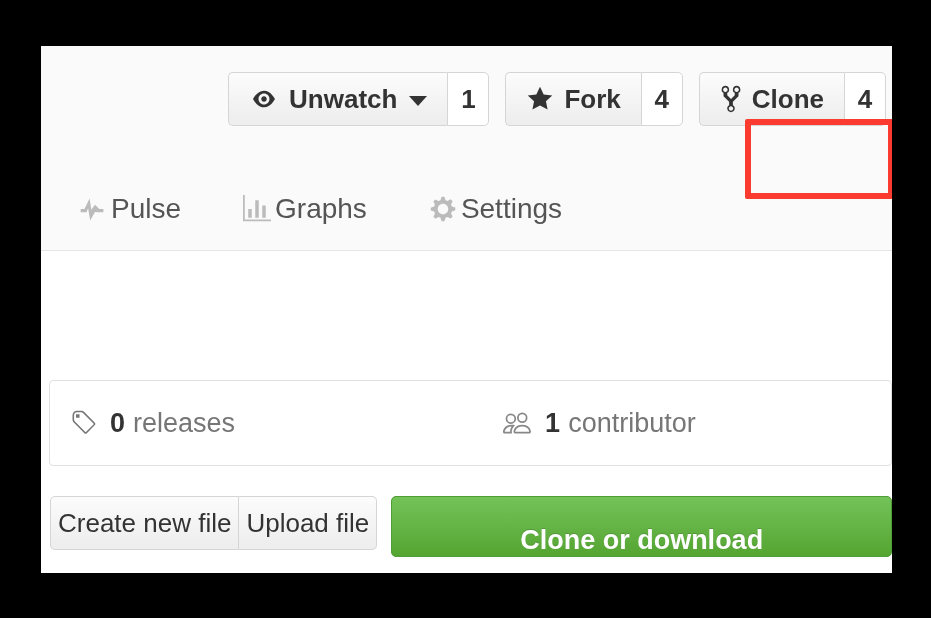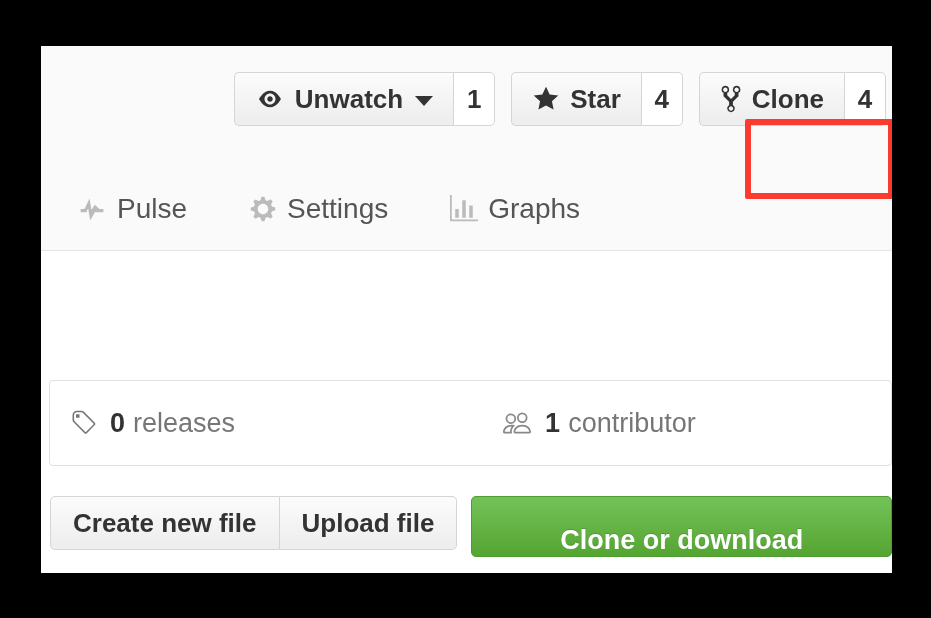--- a/index.html
+++ b/index.html
@@ -128,21 +128,21 @@
   }
   .nav-item {
     display: flex;
     align-items: center;
     margin-right: 62px;
     font-size: 28px;
     color: #555555;
     cursor: pointer;
     white-space: nowrap;
   }
-  .nav-item .label { margin-left: 10px; }
+  .nav-item .label { margin-left: 4px; }
 
   
   .numbers-summary {
     position: absolute;
     left: 8px;
     top: 334px;
     width: 843px;
     height: 86px;
     background: #ffffff;
     border: 1px solid #e0e0e0;
@@ -174,23 +174,23 @@
     display: flex;
     align-items: stretch;
     width: 842px;
   }
   .btn-group { display: flex; align-items: stretch; }
   .fbtn {
     display: flex;
     align-items: center;
     justify-content: center;
     height: 54px;
-    padding: 0 22px;
+    padding: 0 7px;
     font-size: 26px;
-    font-weight: bold;
+    font-weight: normal;
     color: #333333;
     background-image: linear-gradient(#fcfcfc, #eeeeee 90%);
     background-color: #eeeeee;
     border: 1px solid #d5d5d5;
     border-left: none;
     white-space: nowrap;
     cursor: pointer;
     user-select: none;
   }
   .fbtn:first-child {
@@ -245,21 +245,21 @@
       </div>
 
       <div class="action-group">
         <div class="btn-with-count">
           <div class="btn">
             <span class="icon">
               <svg width="28" height="28" viewBox="0 0 14 16" aria-hidden="true">
                 <path fill="#333333" d="M14 6l-4.9-.64L7 1 4.9 5.36 0 6l3.6 3.26L2.67 14 7 11.67 11.33 14l-.93-4.74z"></path>
               </svg>
             </span>
-            <span class="label">Star</span>
+            <span class="label">Fork</span>
           </div>
           <div class="social-count">4</div>
         </div>
       </div>
 
       <div class="action-group">
         <div class="btn-with-count">
           <div class="btn">
             <span class="icon">
               <svg width="22" height="30" viewBox="0 0 10 16" aria-hidden="true">
@@ -282,34 +282,34 @@
         <span class="icon">
           <svg width="30" height="26" viewBox="0 0 14 16" aria-hidden="true">
             <path fill="#bbbbbb" d="M11.5 8L8.8 5.4 6.6 8.5 5.5 1.6 2.38 8H0V10h3.6L4.6 7.6l1.3 7.4 2.96-5.2L10.4 10H14V8h-2.5z"></path>
           </svg>
         </span>
         <span class="label">Pulse</span>
       </div>
 
       <div class="nav-item">
         <span class="icon">
+          <svg width="28" height="28" viewBox="0 0 16 16" aria-hidden="true">
+            <path fill="#bbbbbb" d="M16 14v1H0V0h1v14h15zM5 13H3V8h2v5zm4 0H7V3h2v10zm4 0h-2V6h2v7z"></path>
+          </svg>
+        </span>
+        <span class="label">Graphs</span>
+      </div>
+
+      <div class="nav-item">
+        <span class="icon">
           <svg width="28" height="28" viewBox="0 0 14 16" aria-hidden="true">
             <path fill="#bbbbbb" d="M14 8.77v-1.6l-1.94-.64-.45-1.09.88-1.84-1.13-1.13-1.81.91-1.09-.45-.69-1.92h-1.6l-.63 1.94-1.11.45-1.84-.88-1.13 1.13.91 1.81-.45 1.09L0 7.23v1.59l1.94.64.45 1.09-.88 1.84 1.13 1.13 1.81-.91 1.09.45.69 1.92h1.59l.63-1.94 1.11-.45 1.84.88 1.13-1.13-.92-1.81.47-1.09L14 8.75v.02zM7 11c-1.66 0-3-1.34-3-3s1.34-3 3-3 3 1.34 3 3-1.34 3-3 3z"></path>
           </svg>
         </span>
         <span class="label">Settings</span>
-      </div>
-
-      <div class="nav-item">
-        <span class="icon">
-          <svg width="28" height="28" viewBox="0 0 16 16" aria-hidden="true">
-            <path fill="#bbbbbb" d="M16 14v1H0V0h1v14h15zM5 13H3V8h2v5zm4 0H7V3h2v10zm4 0h-2V6h2v7z"></path>
-          </svg>
-        </span>
-        <span class="label">Graphs</span>
       </div>
 
     </nav>
 
   </div>
 
   <div class="numbers-summary">
 
     <div class="summary-item releases">
       <span class="icon">

